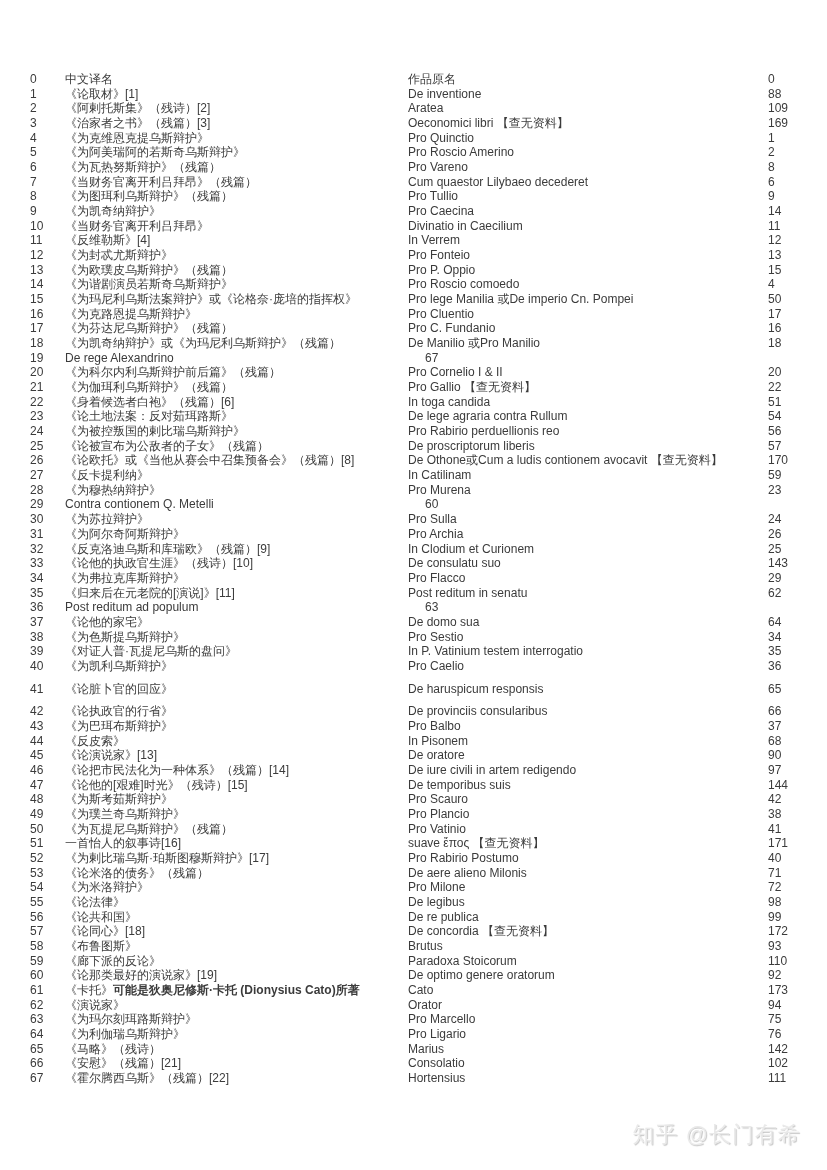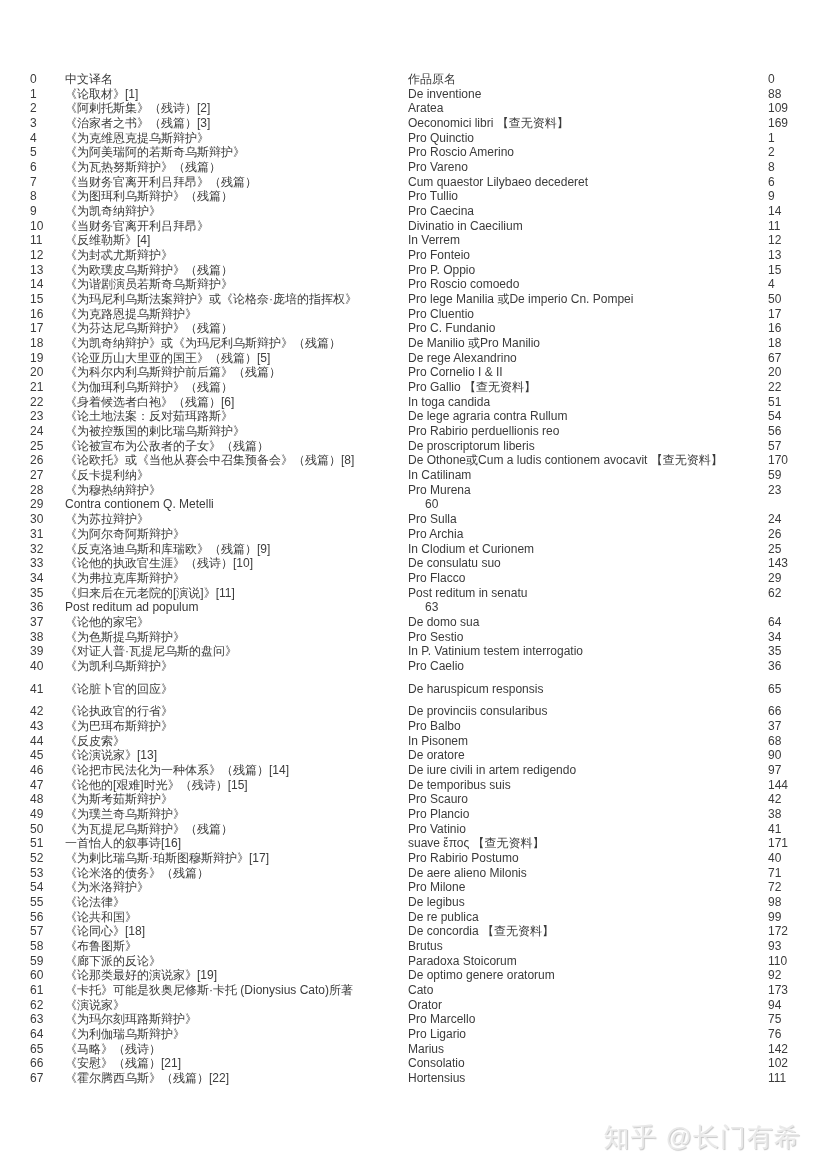--- a/index.html
+++ b/index.html
@@ -14,24 +14,24 @@
   }
   .row{
     display:flex;height:14.68px;line-height:14.68px;
     white-space:nowrap;align-items:baseline;
   }
   .row.gap{margin-top:8px;}
   .c-idx{flex:none;width:35px;}
   .c-zh{flex:none;width:343px;overflow:visible;}
   .c-la{flex:none;width:360px;overflow:visible;}
   .c-num{flex:none;}
-  .c-zh b{font-weight:normal;}
+  .c-zh b{font-weight:bold;}
   .watermark{
     position:absolute;top:1120px;right:26px;
-    font-size:26px;letter-spacing:1px;
+    font-size:22px;letter-spacing:1px;
     color:#e9e9e9;
     text-shadow:-1px -1px 0 #ffffff, 1px 1px 1px #c6c6c6;
     user-select:none;
   }
 </style>
 </head>
 <body>
 
 <div class="sheet">
   <div class="row">
@@ -144,21 +144,20 @@
         <span class="c-num">16</span>
       </div>
       <div class="row">
         <span class="c-idx">18</span>
         <span class="c-zh">《为凯奇纳辩护》或《为玛尼利乌斯辩护》（残篇）</span>
         <span class="c-la">De Manilio 或Pro Manilio</span>
         <span class="c-num">18</span>
       </div>
       <div class="row">
         <span class="c-idx">19</span>
-        <span class="c-zh">《论亚历山大里亚的国王》（残篇）[5]</span>
         <span class="c-la">De rege Alexandrino</span>
         <span class="c-num">67</span>
       </div>
       <div class="row">
         <span class="c-idx">20</span>
         <span class="c-zh">《为科尔内利乌斯辩护前后篇》（残篇）</span>
         <span class="c-la">Pro Cornelio I &amp; II</span>
         <span class="c-num">20</span>
       </div>
       <div class="row">

